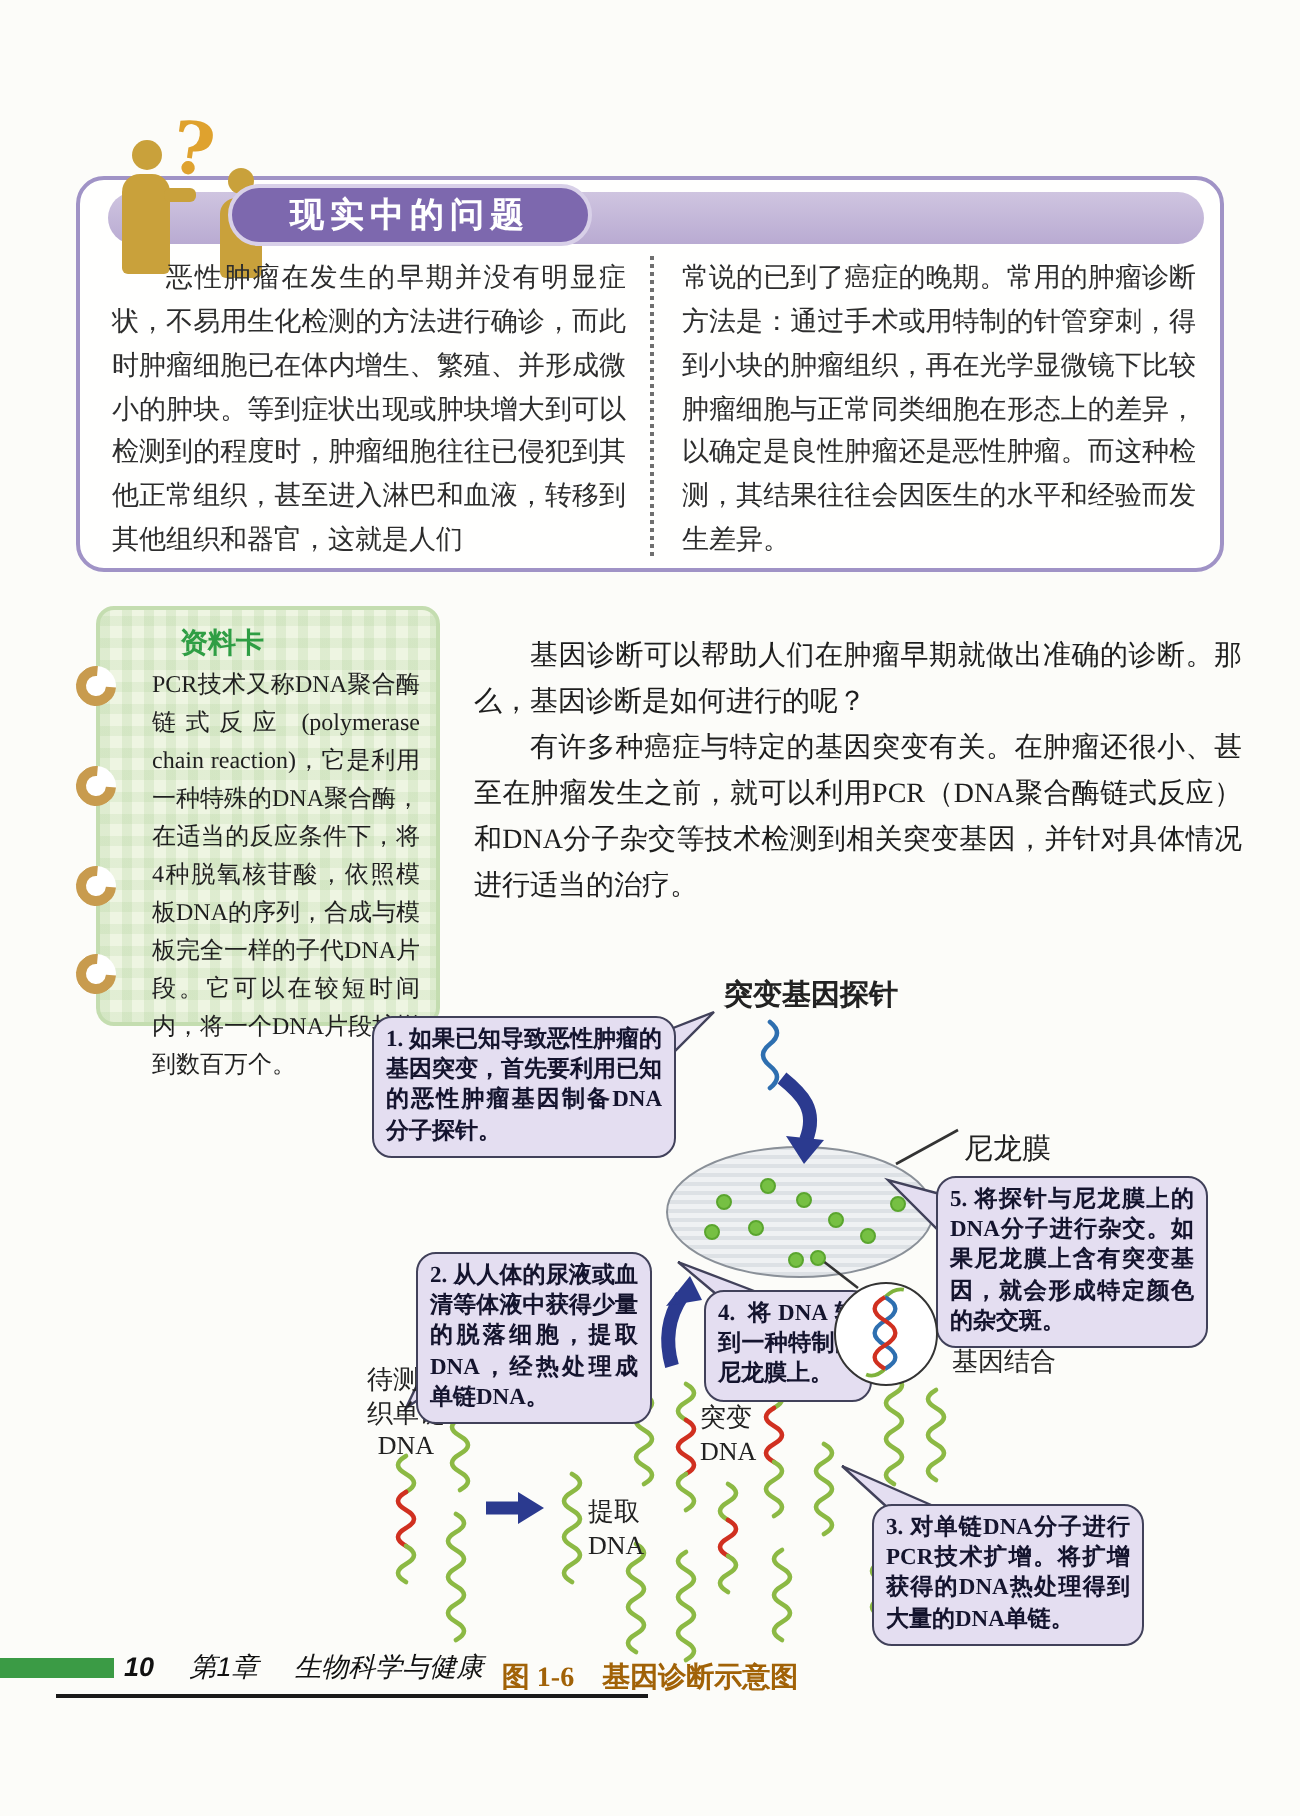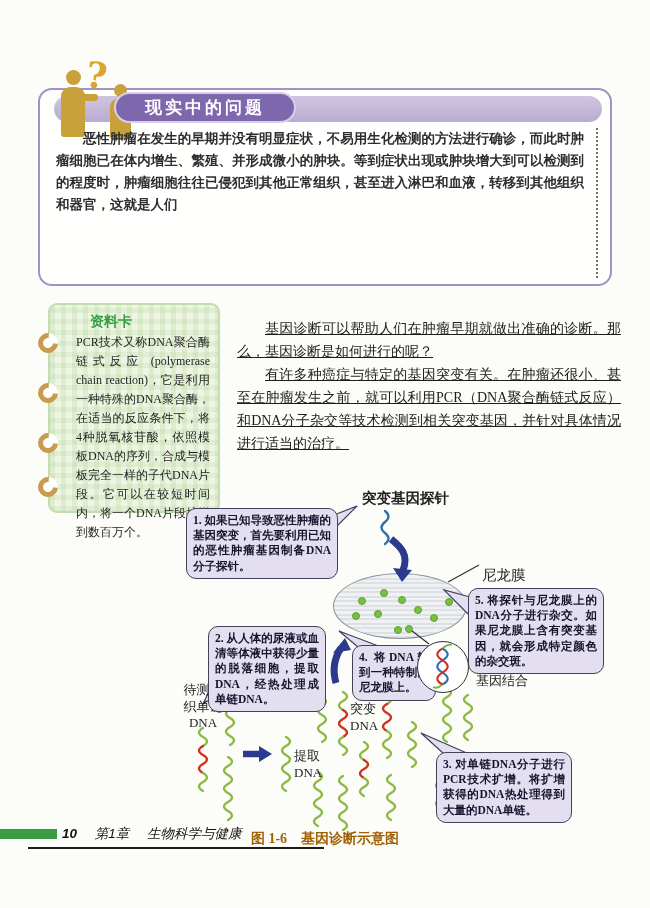--- a/index.html
+++ b/index.html
@@ -21,40 +21,40 @@
   .p1-head { left:12px; top:4px; width:15px; height:15px; border-radius:50%; }
   .p1-body { left:7px; top:21px; width:24px; height:50px; border-radius:9px 9px 3px 3px; }
   .p1-arm  { left:28px; top:28px; width:16px; height:7px; border-radius:3px; }
   .p2-head { left:60px; top:18px; width:13px; height:13px; border-radius:50%; }
   .p2-body { left:56px; top:33px; width:21px; height:40px; border-radius:8px 8px 3px 3px; }
   .q-mark { position:absolute; left:32px; top:-12px; font-size:36px; font-weight:bold;
     color:#dfa22e; font-family:"DejaVu Serif",serif; transform:rotate(8deg); }
   .problem-cols { position:absolute; left:16px; top:38px; width:542px; height:150px; display:flex; }
   .problem-col { flex:1; font-size:13.5px; line-height:1.62; text-align:justify; color:#2d2d2d; }
   .problem-col.left { padding-right:12px; border-right:2px dotted #6f6f6f; }
-  .problem-col.left p { text-indent:2em;font-weight:bold; }
+  .problem-col.left p { text-indent:2em; }
   .problem-col.right { padding-left:14px; }
 
   
   .data-card { position:absolute; left:48px; top:303px; width:172px; height:210px;
     background:
       repeating-linear-gradient(90deg, rgba(150,195,125,.18) 0 5px, transparent 5px 11px),
       repeating-linear-gradient(0deg, rgba(150,195,125,.14) 0 5px, transparent 5px 11px),
       #eef5e2;
     border:2px solid #c4ddb0; border-radius:9px; padding:8px 8px 6px 26px; }
   .data-card-title { color:#2f9e44; font-weight:bold; font-size:14px; margin-left:14px; margin-bottom:2px; }
   .data-card-body { font-size:12px; line-height:1.58; text-align:justify; color:#1f1f1f; }
   .ring { position:absolute; left:-12px; width:20px; height:20px; border:5px solid #c89b4e;
     border-radius:50%; border-right-color:transparent; transform:rotate(-40deg); background:#fff; }
   .ring.r1 { top:28px; } .ring.r2 { top:78px; } .ring.r3 { top:128px; } .ring.r4 { top:172px; }
 
   
   .main-text { position:absolute; left:237px; top:318px; width:384px; font-size:14px;
     line-height:1.64; text-align:justify; color:#1d1d1d; }
-  .main-text p { text-indent:2em;text-decoration:underline; }
+  .main-text p { text-indent:2em; }
 
   
   .diagram { position:absolute; left:0; top:485px; width:544px; height:375px;padding-left:16px; }
   .membrane { position:absolute; left:333px; top:88px; width:134px; height:66px;
     border:1.2px solid #8a9098; border-radius:50%;
     background:repeating-linear-gradient(0deg,#dde1e5 0 2px,#eff1f3 2px 4.5px); }
   .dot { position:absolute; width:8px; height:8px; border-radius:50%; background:#76c043;
     border:1px solid #5aa52e; }
   .overlay { position:absolute; left:0; top:0; width:650px; height:375px; pointer-events:none; }
   .dlabel { position:absolute; color:#222; font-size:14.5px; line-height:1.28; }
@@ -90,20 +90,23 @@
       <div class="person p2-head"></div>
         <div class="person p2-body"></div>
       <div class="q-mark">?</div>
     </div>
     <div class="title-capsule">
       <span>现实中的问题</span>
     </div>
     <div class="problem-cols">
       <div class="problem-col left">
         <p>恶性肿瘤在发生的早期并没有明显症状，不易用生化检测的方法进行确诊，而此时肿瘤细胞已在体内增生、繁殖、并形成微小的肿块。等到症状出现或肿块增大到可以检测到的程度时，肿瘤细胞往往已侵犯到其他正常组织，甚至进入淋巴和血液，转移到其他组织和器官，这就是人们</p>
+      </div>
+      <div class="problem-col right">
+        <p>常说的已到了癌症的晚期。常用的肿瘤诊断方法是：通过手术或用特制的针管穿刺，得到小块的肿瘤组织，再在光学显微镜下比较肿瘤细胞与正常同类细胞在形态上的差异，以确定是良性肿瘤还是恶性肿瘤。而这种检测，其结果往往会因医生的水平和经验而发生差异。</p>
       </div>
     </div>
   </div>
 
   <div class="data-card">
     <span class="ring r1"></span>
     <span class="ring r2"></span>
     <span class="ring r3"></span>
     <span class="ring r4"></span>
     <div class="data-card-title">资料卡</div>

